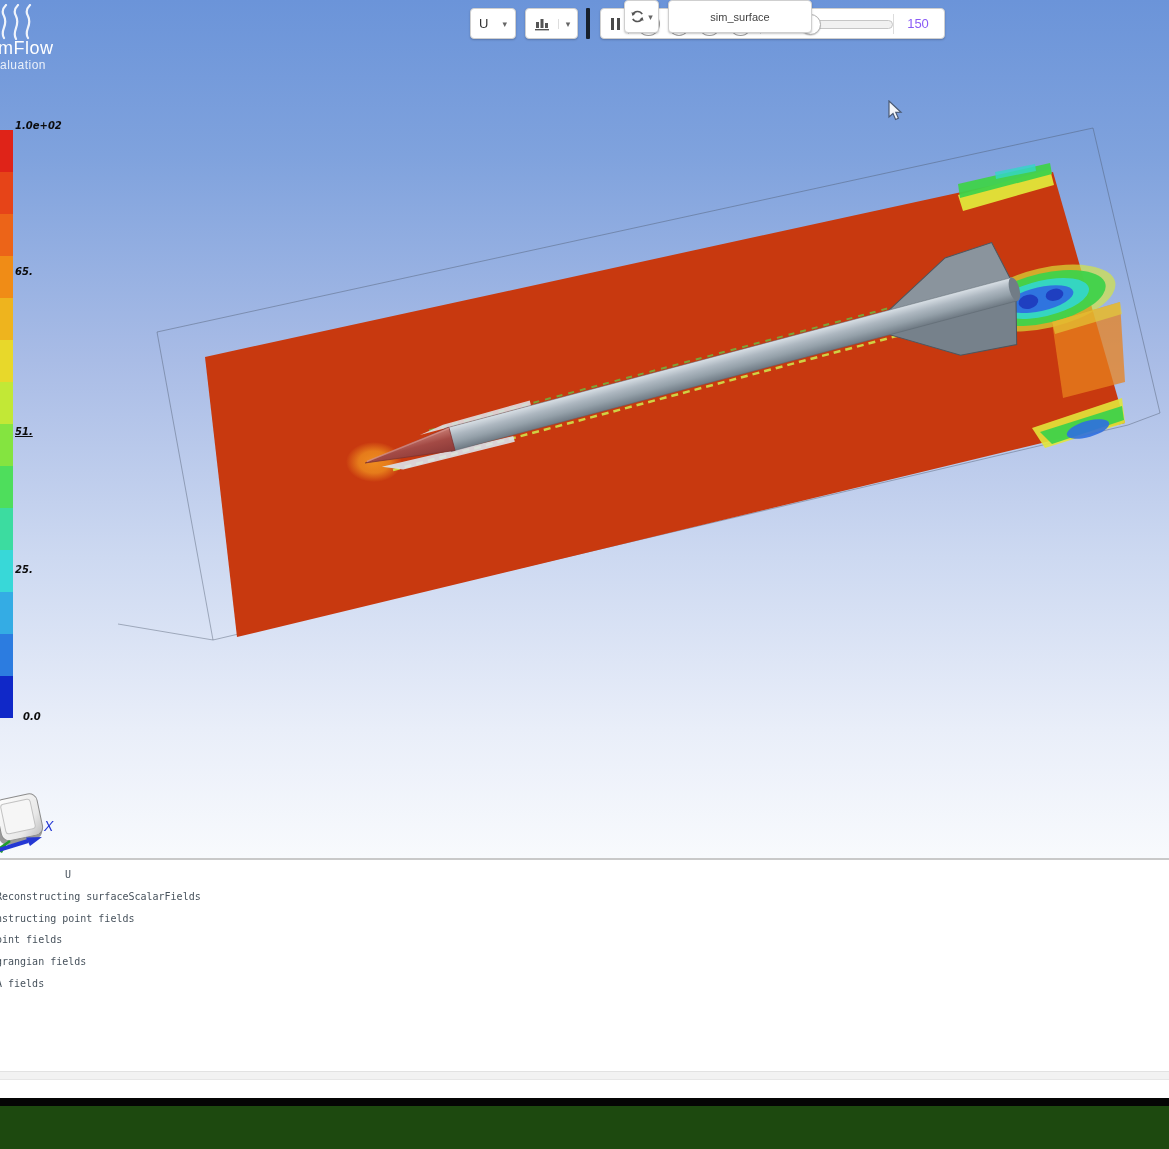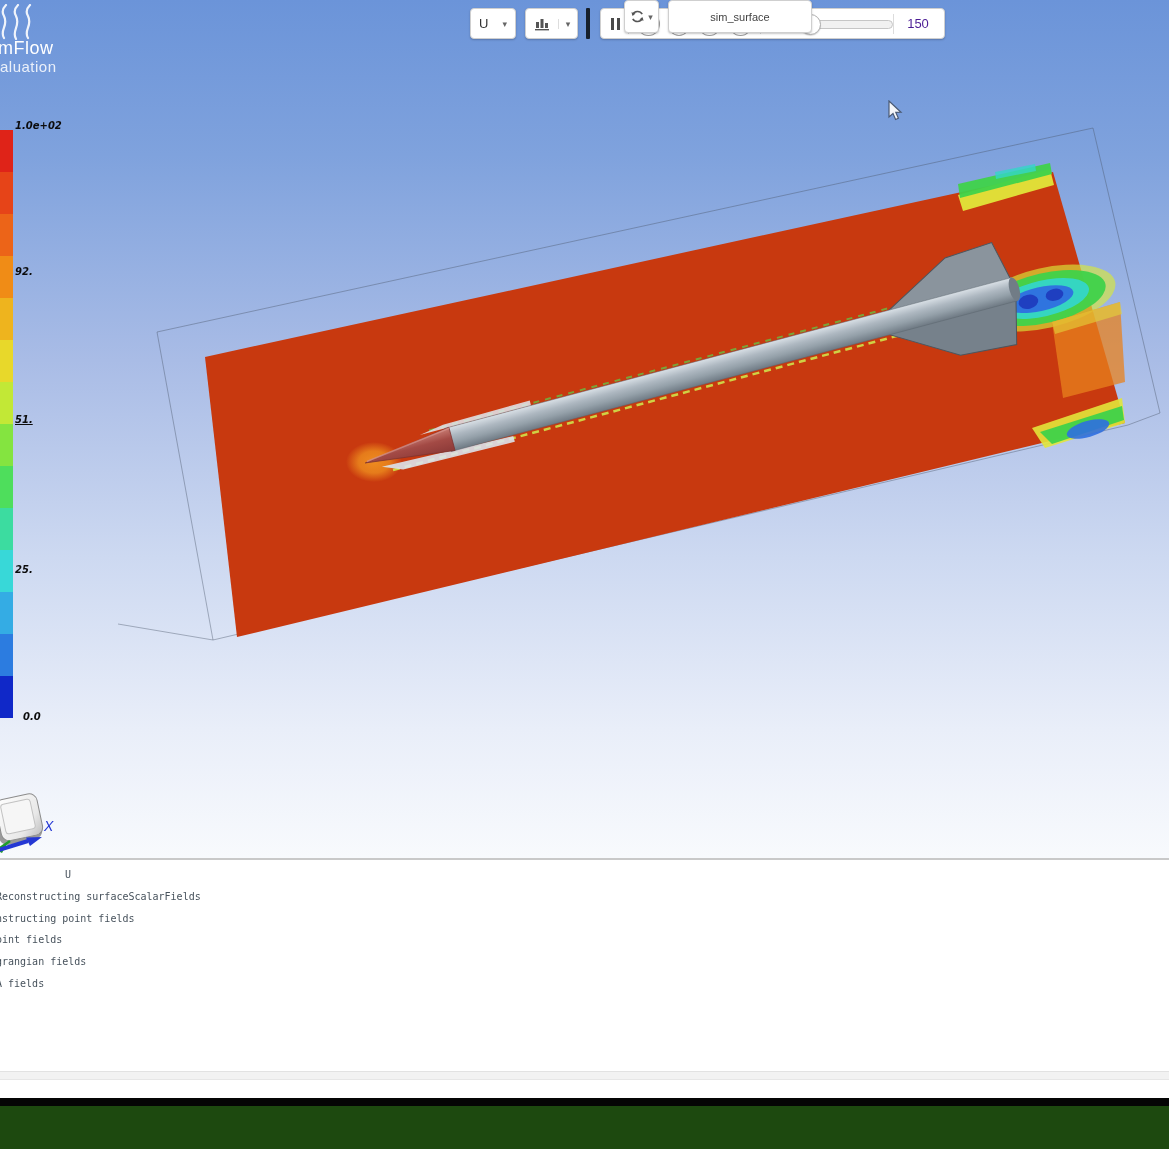--- a/index.html
+++ b/index.html
@@ -10,21 +10,21 @@
   .viewport {
     position:absolute; left:0; top:0; width:1169px; height:858px; overflow:hidden;
     background:linear-gradient(180deg,#6b94d9 0%,#7fa2dd 18%,#a9bce6 42%,#cdd9f1 65%,#e9eef9 85%,#f8fafd 100%);
   }
   .scene-svg { position:absolute; left:0; top:0; }
 
   
   .logo { position:absolute; left:-18px; top:2px; width:140px; color:#fff; }
   .logo .flames { position:absolute; left:16px; top:2px; }
   .logo .title { position:absolute; left:16px; top:36px; font-size:18px; font-weight:400; letter-spacing:.5px; }
-  .logo .subtitle { position:absolute; left:18px; top:56px; font-size:15px; opacity:.85; letter-spacing:.5px; }
+  .logo .subtitle { position:absolute; left:18px; top:56px; font-size:12px; opacity:.85; letter-spacing:.5px; }
 
   
   .btn {
     position:absolute; top:8px; height:31px; background:#fff; border:1px solid #cfcfcf;
     border-radius:4px; box-shadow:0 1px 2px rgba(0,0,0,.22); display:flex; align-items:center;
     font-size:13px; color:#333; cursor:default;
   }
   .field-btn { left:470px; width:46px; justify-content:space-between; padding:0 8px; }
   .caret { font-size:9px; color:#666; }
   .chart-btn { left:525px; width:53px; }
@@ -35,21 +35,21 @@
   .pb-sep { width:1px; height:20px; background:#dcdcdc; }
   .pause-glyph { display:flex; gap:3px; }
   .pause-glyph i { display:block; width:3px; height:12px; background:#4a4a4a; }
   .circ-btn { width:24px; height:24px; border:1px solid #9a9a9a; border-radius:50%;
     display:flex; align-items:center; justify-content:center; background:#fff; }
   .slider { position:relative; width:124px; height:24px; }
   .slider .track { position:absolute; left:0; top:8px; width:124px; height:9px;
     background:#f1f1f1; border:1px solid #c6c6c6; border-radius:5px; }
   .slider .thumb { position:absolute; top:2px; width:21px; height:21px; border-radius:50%;
     background:#fff; border:1px solid #aeaeae; box-shadow:0 1px 1px rgba(0,0,0,.15); }
-  .frame-num { width:34px; text-align:center; font-size:13px; color:#4c1d95; }
+  .frame-num { width:34px; text-align:center; font-size:13px; color:#8b5cf6; }
 
   
   .legend { position:absolute; left:0; top:130px; }
   .legend .bar { position:absolute; left:0; top:0; width:13px; height:588px; display:flex; flex-direction:column; }
   .legend .bar div { flex:1; }
   .legend .tick { position:absolute; left:15px; font-size:10px; font-style:italic; font-weight:bold;
     color:#0c0c0c; font-family:"DejaVu Sans", sans-serif; white-space:nowrap; }
 
   
   .cursor { position:absolute; left:888px; top:100px; }
@@ -242,22 +242,22 @@
         <div style="background: rgb(194, 232, 54);"></div>
         <div style="background: rgb(132, 228, 64);"></div>
         <div style="background: rgb(78, 222, 92);"></div>
         <div style="background: rgb(60, 220, 160);"></div>
         <div style="background: rgb(56, 216, 216);"></div>
         <div style="background: rgb(52, 172, 228);"></div>
         <div style="background: rgb(44, 124, 224);"></div>
         <div style="background: rgb(16, 40, 200);"></div>
       </div>
     <span class="tick" style="top:-10px;font-style:italic;">1.0e+02</span>
-    <span class="tick" style="top:136px;">92.</span>
-    <span class="tick" style="top:284px;text-decoration:underline;">51.</span>
+    <span class="tick" style="top:136px;">65.</span>
+    <span class="tick" style="top:296px;text-decoration:underline;">51.</span>
     <span class="tick" style="top:434px;">25.</span>
     <span class="tick" style="top:581px;margin-left:8px;">0.0</span>
   </div>
 
   <svg class="cursor" width="16" height="22" viewBox="0 0 16 22">
     <path d="M1,1 L1,17 L5,13.5 L7.6,19.5 L10.4,18.2 L7.8,12.4 L13,12.2 Z" fill="#f4f6f9" stroke="#4a5a74" stroke-width="1.2"></path>
   </svg>
 
   <svg class="nav-cube" width="80" height="76" viewBox="0 0 80 76">
     <defs>

